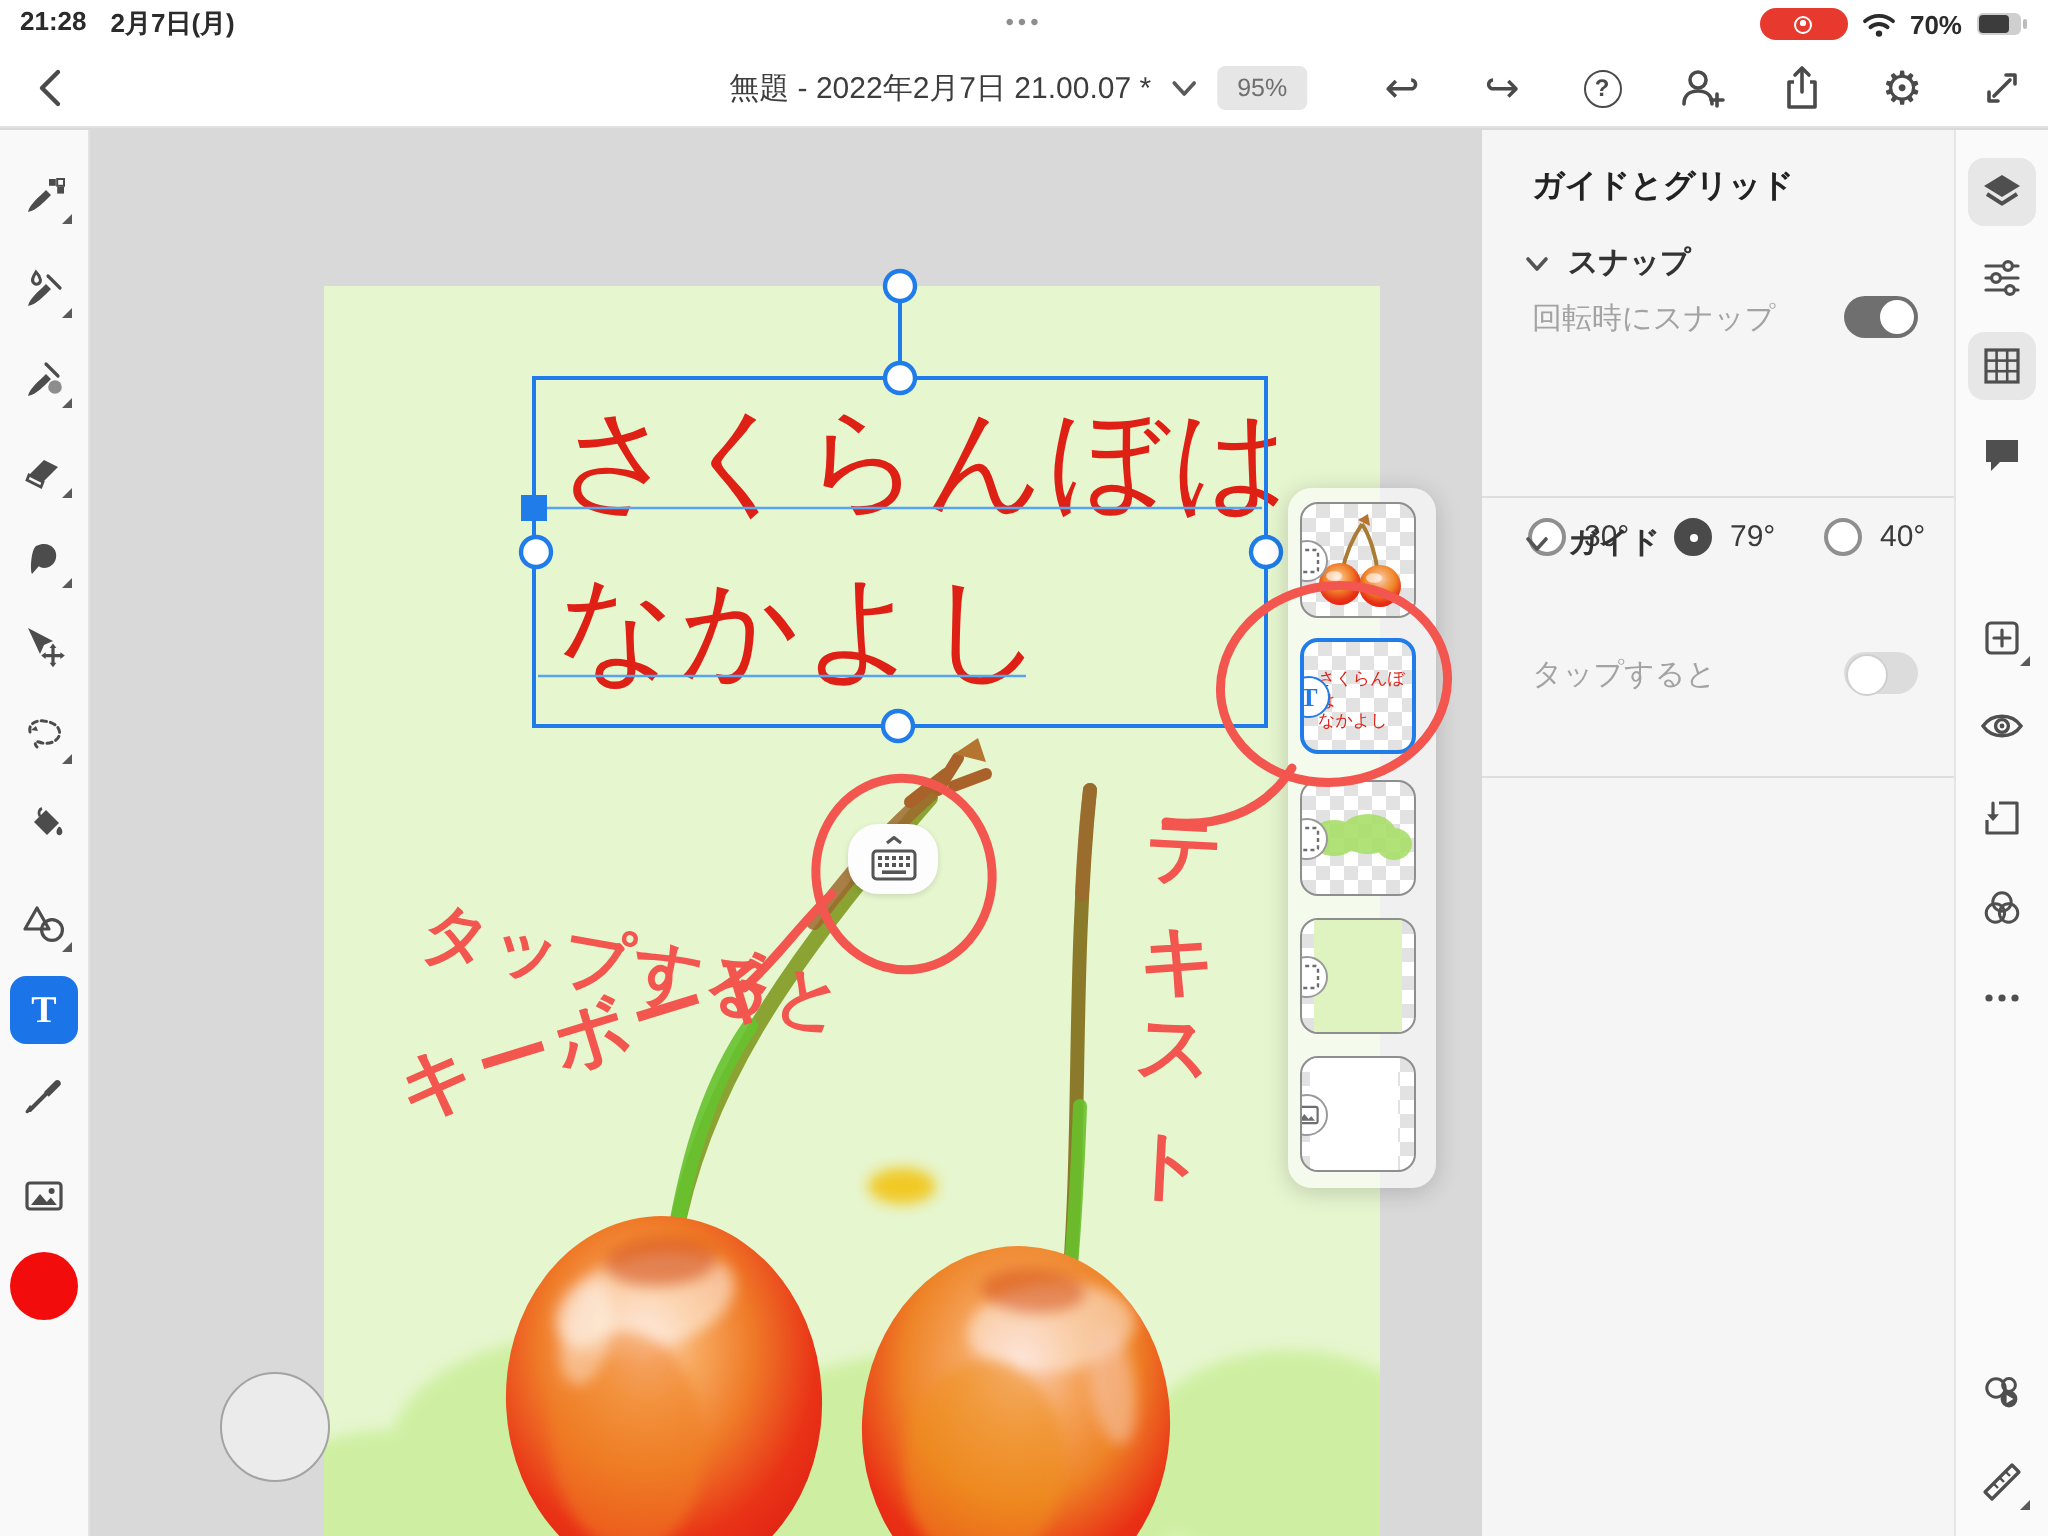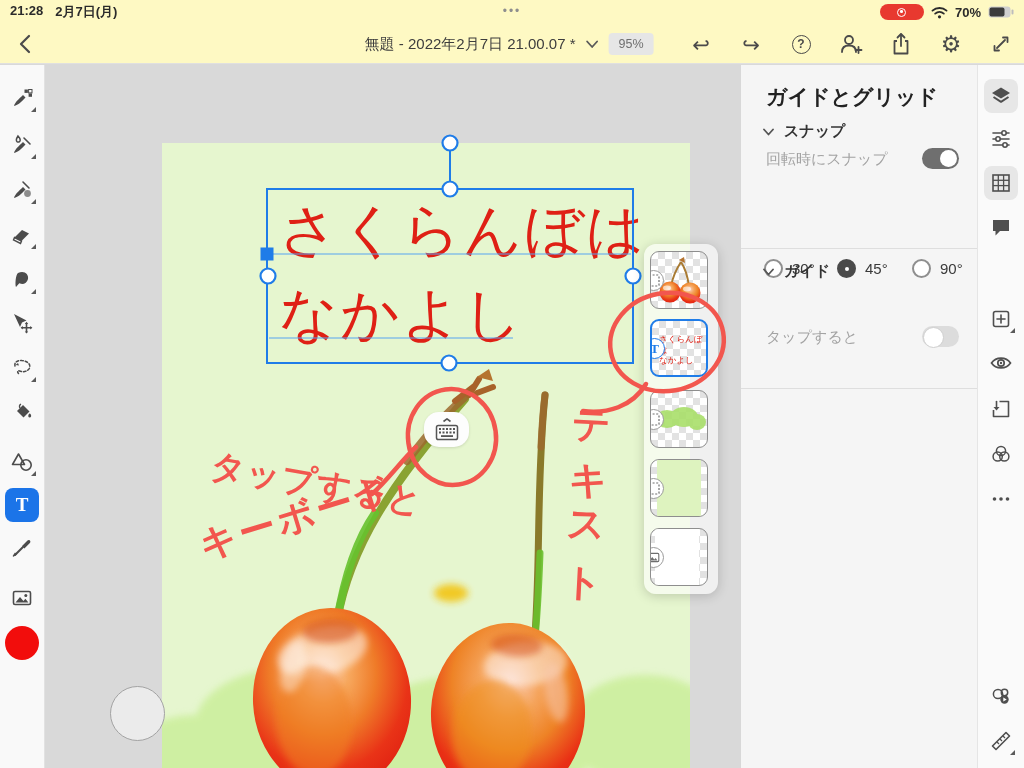--- a/index.html
+++ b/index.html
@@ -1,20 +1,20 @@
 <!DOCTYPE html>
 <html><head>
 <meta charset="utf-8">
 <style>
   * { margin:0; padding:0; box-sizing:border-box; }
   html,body { width:1024px; height:768px; overflow:hidden; }
   body { font-family:"Liberation Sans", sans-serif; background:#d9d9d9; position:relative; color:#333; }
 
   
-  .topbar { position:absolute; left:0; top:0; width:1024px; height:64px; background:#fef9c3; border-bottom:1px solid #e0e0e0; z-index:40; }
+  .topbar { position:absolute; left:0; top:0; width:1024px; height:64px; background:#ffffff; border-bottom:1px solid #e0e0e0; z-index:40; }
   .statusrow { position:absolute; left:0; top:0; width:100%; height:24px; display:flex; align-items:center; padding:0 10px; }
   .status-left { display:flex; gap:12px; font-size:13px; font-weight:bold; color:#2b2b2b; }
   .status-center { position:absolute; left:50%; transform:translateX(-50%); top:4px; color:#8e8e8e; font-size:12px; letter-spacing:2px; }
   .status-right { margin-left:auto; display:flex; align-items:center; gap:7px; }
   .rec-pill { width:44px; height:16px; border-radius:9px; background:#e8392f; display:flex; align-items:center; justify-content:center; }
   .rec-ring { width:9px; height:9px; border:1.6px solid #fff; border-radius:50%; position:relative; }
   .rec-ring::after { content:""; position:absolute; left:1.6px; top:1.6px; width:2.6px; height:2.6px; background:#fff; border-radius:50%; }
   .battery-pct { font-size:13px; font-weight:bold; color:#2b2b2b; }
 
   .titlerow { position:absolute; left:0; top:24px; width:100%; height:40px; }
@@ -53,21 +53,21 @@
   
   .kbd-pill { position:absolute; left:379px; top:347px; width:45px; height:35px; border-radius:15px; background:#fdfdfd; box-shadow:0 1px 3px rgba(0,0,0,0.12); display:flex; align-items:center; justify-content:center; z-index:25; }
   .annot-svg { position:absolute; left:0; top:0; z-index:26; pointer-events:none; }
   .note { position:absolute; color:#f2564e; z-index:26; font-weight:bold; pointer-events:none; white-space:nowrap; }
   .note-tap { left:170px; top:378px; font-size:34px; transform:rotate(10deg); transform-origin:left top; letter-spacing:1px; }
   .note-kbd { left:148px; top:458px; font-size:37px; transform:rotate(-17deg); transform-origin:left top; letter-spacing:3px; }
   .note-text { left:517px; top:320px; font-size:38px; writing-mode:vertical-rl; text-orientation:upright; letter-spacing:8px; transform:rotate(3deg); }
 
   
   .right-panel { position:absolute; left:740px; top:65px; width:237px; height:703px; background:#f5f5f5; border-left:1px solid #d8d8d8; z-index:30; }
-  .rp-title { position:absolute; left:25px; top:18px; font-size:21px; font-weight:bold; color:#222; }
+  .rp-title { position:absolute; left:25px; top:18px; font-size:16px; font-weight:bold; color:#222; }
   .rp-sec { position:absolute; left:22px; display:flex; align-items:center; gap:10px; font-size:15px; font-weight:bold; color:#333; cursor:pointer; }
   .rp-label-gray { position:absolute; left:25px; font-size:15px; color:#a3a3a3; }
   .rp-label-dark { font-size:15.5px; color:#222; }
   .toggle { position:absolute; left:181px; width:37px; height:21px; border-radius:11px; cursor:pointer; }
   .toggle.on { background:#6f6f6f; }
   .toggle.on::after { content:""; position:absolute; right:2px; top:2px; width:17px; height:17px; border-radius:50%; background:#fff; }
   .toggle.off { background:#dcdcdc; }
   .toggle.off::after { content:""; position:absolute; left:1px; top:1px; width:19px; height:19px; border-radius:50%; background:#fff; border:1px solid #cfcfcf; }
   .radio-row { position:absolute; left:23px; top:194px; display:flex; align-items:flex-end; }
   .radio-item { display:flex; align-items:center; gap:9px; cursor:pointer; }
@@ -448,25 +448,25 @@
   <div class="rp-label-gray" style="top:85px">回転時にスナップ</div>
   <div class="toggle on" style="top:83px"></div>
 
   <div class="radio-row">
     <div class="radio-item" style="width:73px">
       <span class="radio-circ"></span>
       <span class="radio-label">30°</span>
     </div>
     <div class="radio-item" style="width:75px">
       <span class="radio-circ sel"></span>
-      <span class="radio-label">45°</span>
+      <span class="radio-label">79°</span>
     </div>
     <div class="radio-item">
       <span class="radio-circ"></span>
-      <span class="radio-label">90°</span>
+      <span class="radio-label">40°</span>
     </div>
   </div>
 
   <div class="rp-divider" style="top:183px"></div>
 
   <div class="rp-sec" style="top:197px">
     <svg width="11" height="8" viewBox="0 0 11 8">
         <polyline points="1,1.5 5.5,6.5 10,1.5" fill="none" stroke="#555" stroke-width="1.8" stroke-linecap="round" stroke-linejoin="round"></polyline>
       </svg>
     <span>ガイド</span>

